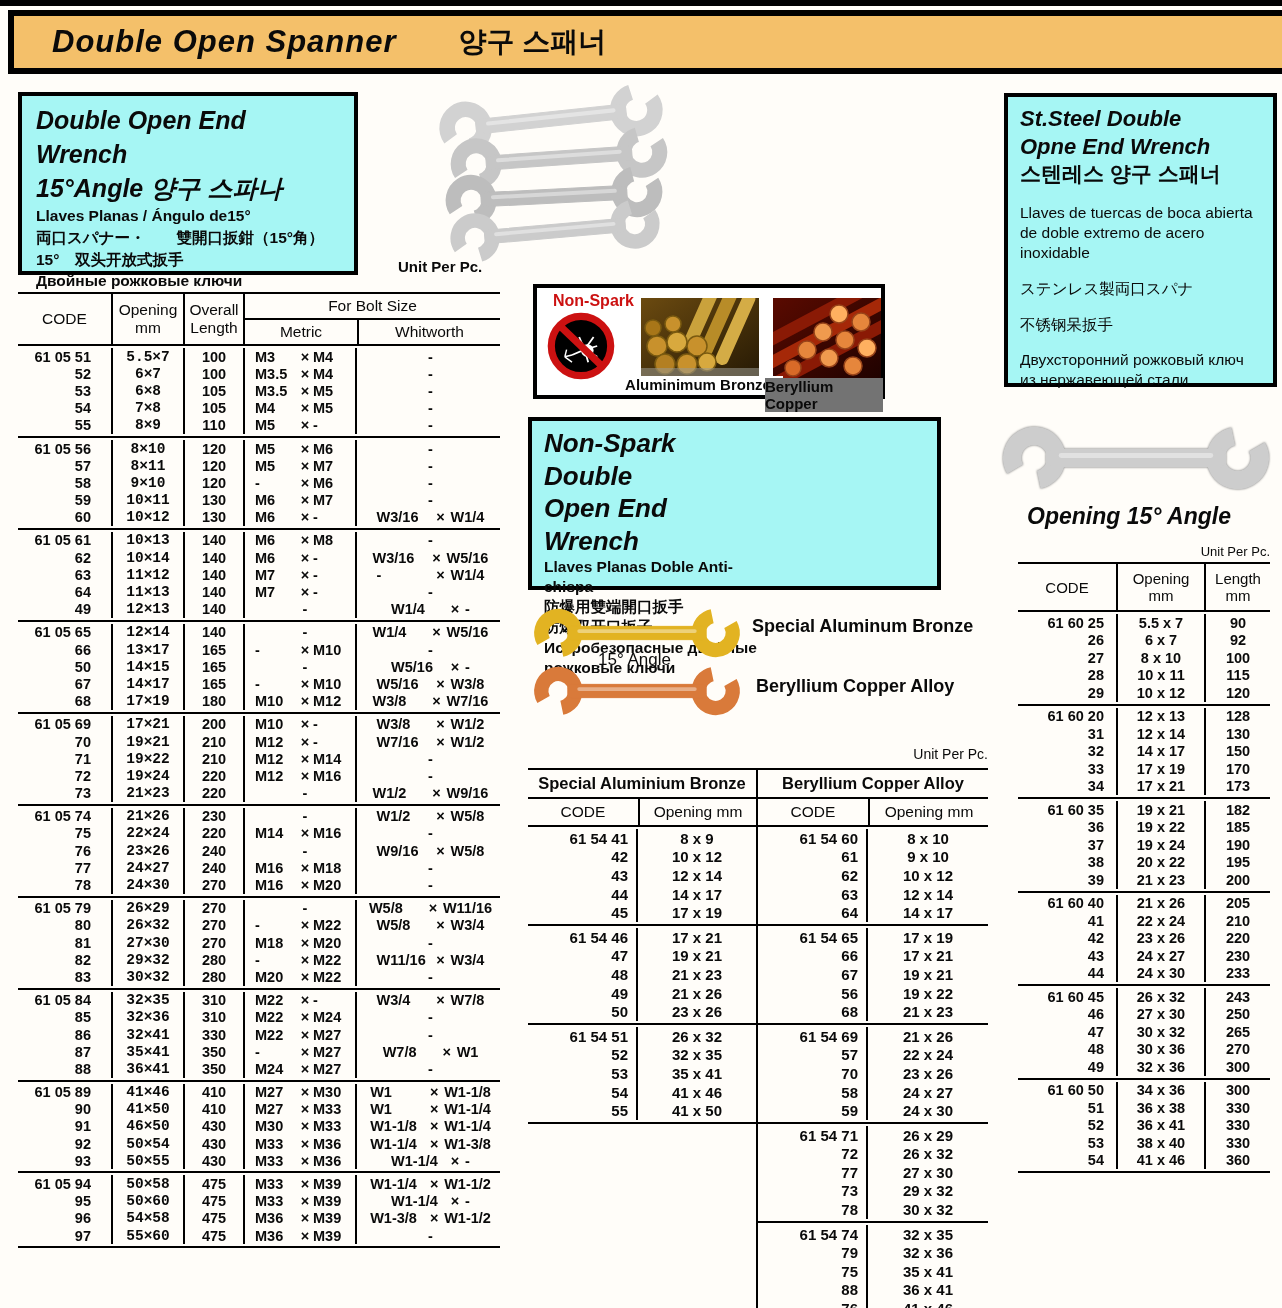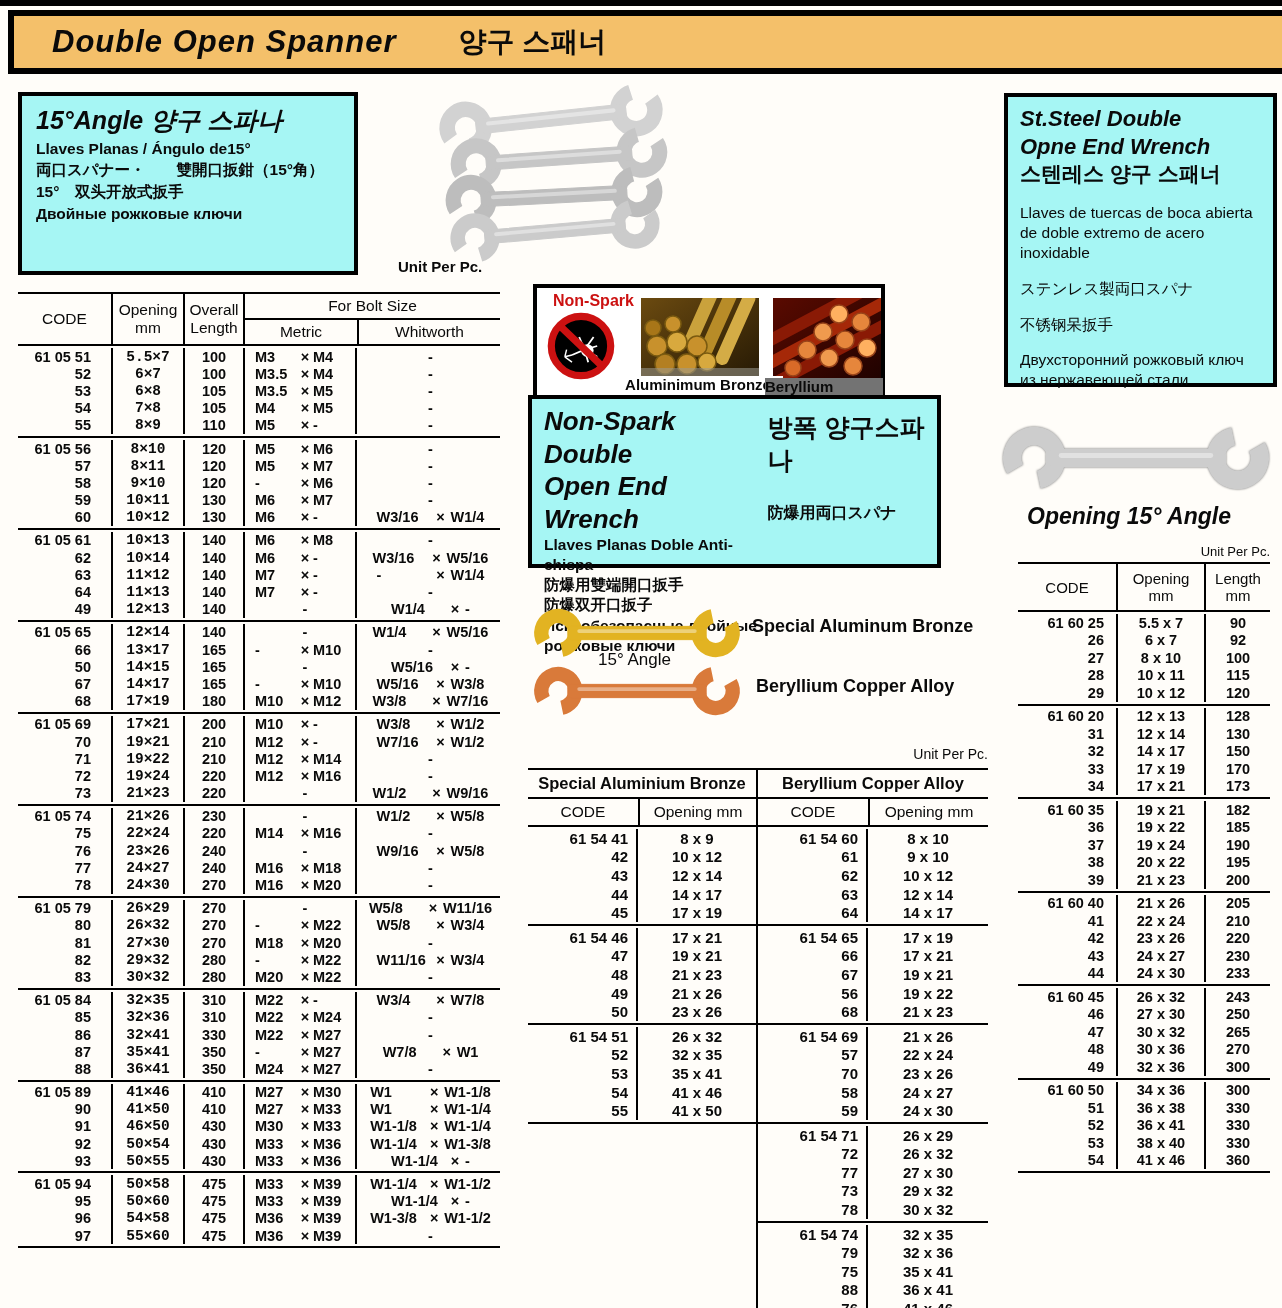--- a/index.html
+++ b/index.html
@@ -24,21 +24,21 @@
   .wr{position:absolute;}
   #unit-top{left:398px;top:258px;font-weight:bold;font-size:15px;}
   
   #ns-box{left:533px;top:284px;width:352px;height:115px;background:#fff;border:4px solid #000;box-sizing:border-box;}
   #ns-label{position:absolute;left:16px;top:4px;color:#cc1111;font-weight:bold;font-size:16px;}
   #ns-icon{position:absolute;left:8px;top:22px;}
   .ns-photo{position:absolute;top:10px;height:84px;}
   #ns-cap1{position:absolute;left:76px;top:88px;width:170px;text-align:center;font-weight:bold;font-size:15px;background:#fff;}
   #ns-cap2{position:absolute;left:228px;top:90px;width:118px;font-weight:bold;font-size:15px;background:#737373;}
   
-  #box-mid{left:528px;top:395px;width:413px;height:173px;padding:6px 12px;display:flex;}
+  #box-mid{left:528px;top:417px;width:413px;height:173px;padding:6px 12px;display:flex;}
   #box-mid .colL{width:58%;}
   #box-mid .colR{width:42%;padding-left:6px;}
   #box-mid .bt{font-style:italic;font-weight:bold;font-size:26px;line-height:1.25;}
   #box-mid .bk{font-weight:bold;font-size:25px;margin-top:6px;}
   #box-mid .bl{font-size:15.5px;font-weight:bold;line-height:1.3;}
   #box-mid .bj{font-size:16px;font-weight:bold;margin-top:26px;}
   
   #al-wrench{left:528px;top:604px;width:218px;height:58px;color:#e2b322;}
   #be-wrench{left:528px;top:662px;width:218px;height:58px;color:#d97a3a;}
   #al-label{left:752px;top:616px;font-weight:bold;font-size:18px;}
@@ -117,20 +117,21 @@
 
 <div id="page">
   <div class="abs" id="top-strip"></div>
 
   <div class="abs" id="banner">
     <span class="t1">Double Open Spanner</span>
     <span class="t2">양구 스패너</span>
   </div>
 
   <div class="abs cyanbox" id="box-left">
+    <div class="bt">Double Open End Wrench</div>
     <div class="bt">15°Angle 양구 스파나</div>
     <div class="bl">Llaves Planas / Ángulo de15°</div>
     <div class="bl">両口スパナー・　　雙開口扳鉗（15°角）</div>
     <div class="bl">15°　双头开放式扳手</div>
     <div class="bl">Двойные рожковые ключи</div>
   </div>
 
   <div class="abs" id="top-photo">
     <svg class="wr" style="left:18px;top:0;width:270px;height:62px;color:#d2d2d2;transform:rotate(-6deg)">
         <use href="#wrench"></use>
@@ -880,24 +881,20 @@
   <div class="abs cyanbox" id="box-mid">
     <div class="colL">
       <div class="bt">Non-Spark Double</div>
       <div class="bt">Open End Wrench</div>
       <div class="bl">Llaves Planas Doble Anti-chispa</div>
       <div class="bl">防爆用雙端開口扳手</div>
       <div class="bl">防爆双开口扳子</div>
       <div class="bl">Искробезопасные двойные</div>
       <div class="bl">рожковые ключи</div>
     </div>
-    <div class="colR">
-      <div class="bk">방폭 양구스파나</div>
-      <div class="bj">防爆用両口スパナ</div>
-    </div>
   </div>
 
   <svg class="abs" id="al-wrench" viewBox="0 0 230 60">
       <use href="#wrench"></use>
     </svg>
   <div class="abs" id="al-label">Special Aluminum Bronze</div>
   <div class="abs" id="angle-label">15°  Angle</div>
   <svg class="abs" id="be-wrench" viewBox="0 0 230 60">
       <use href="#wrench"></use>
     </svg>

